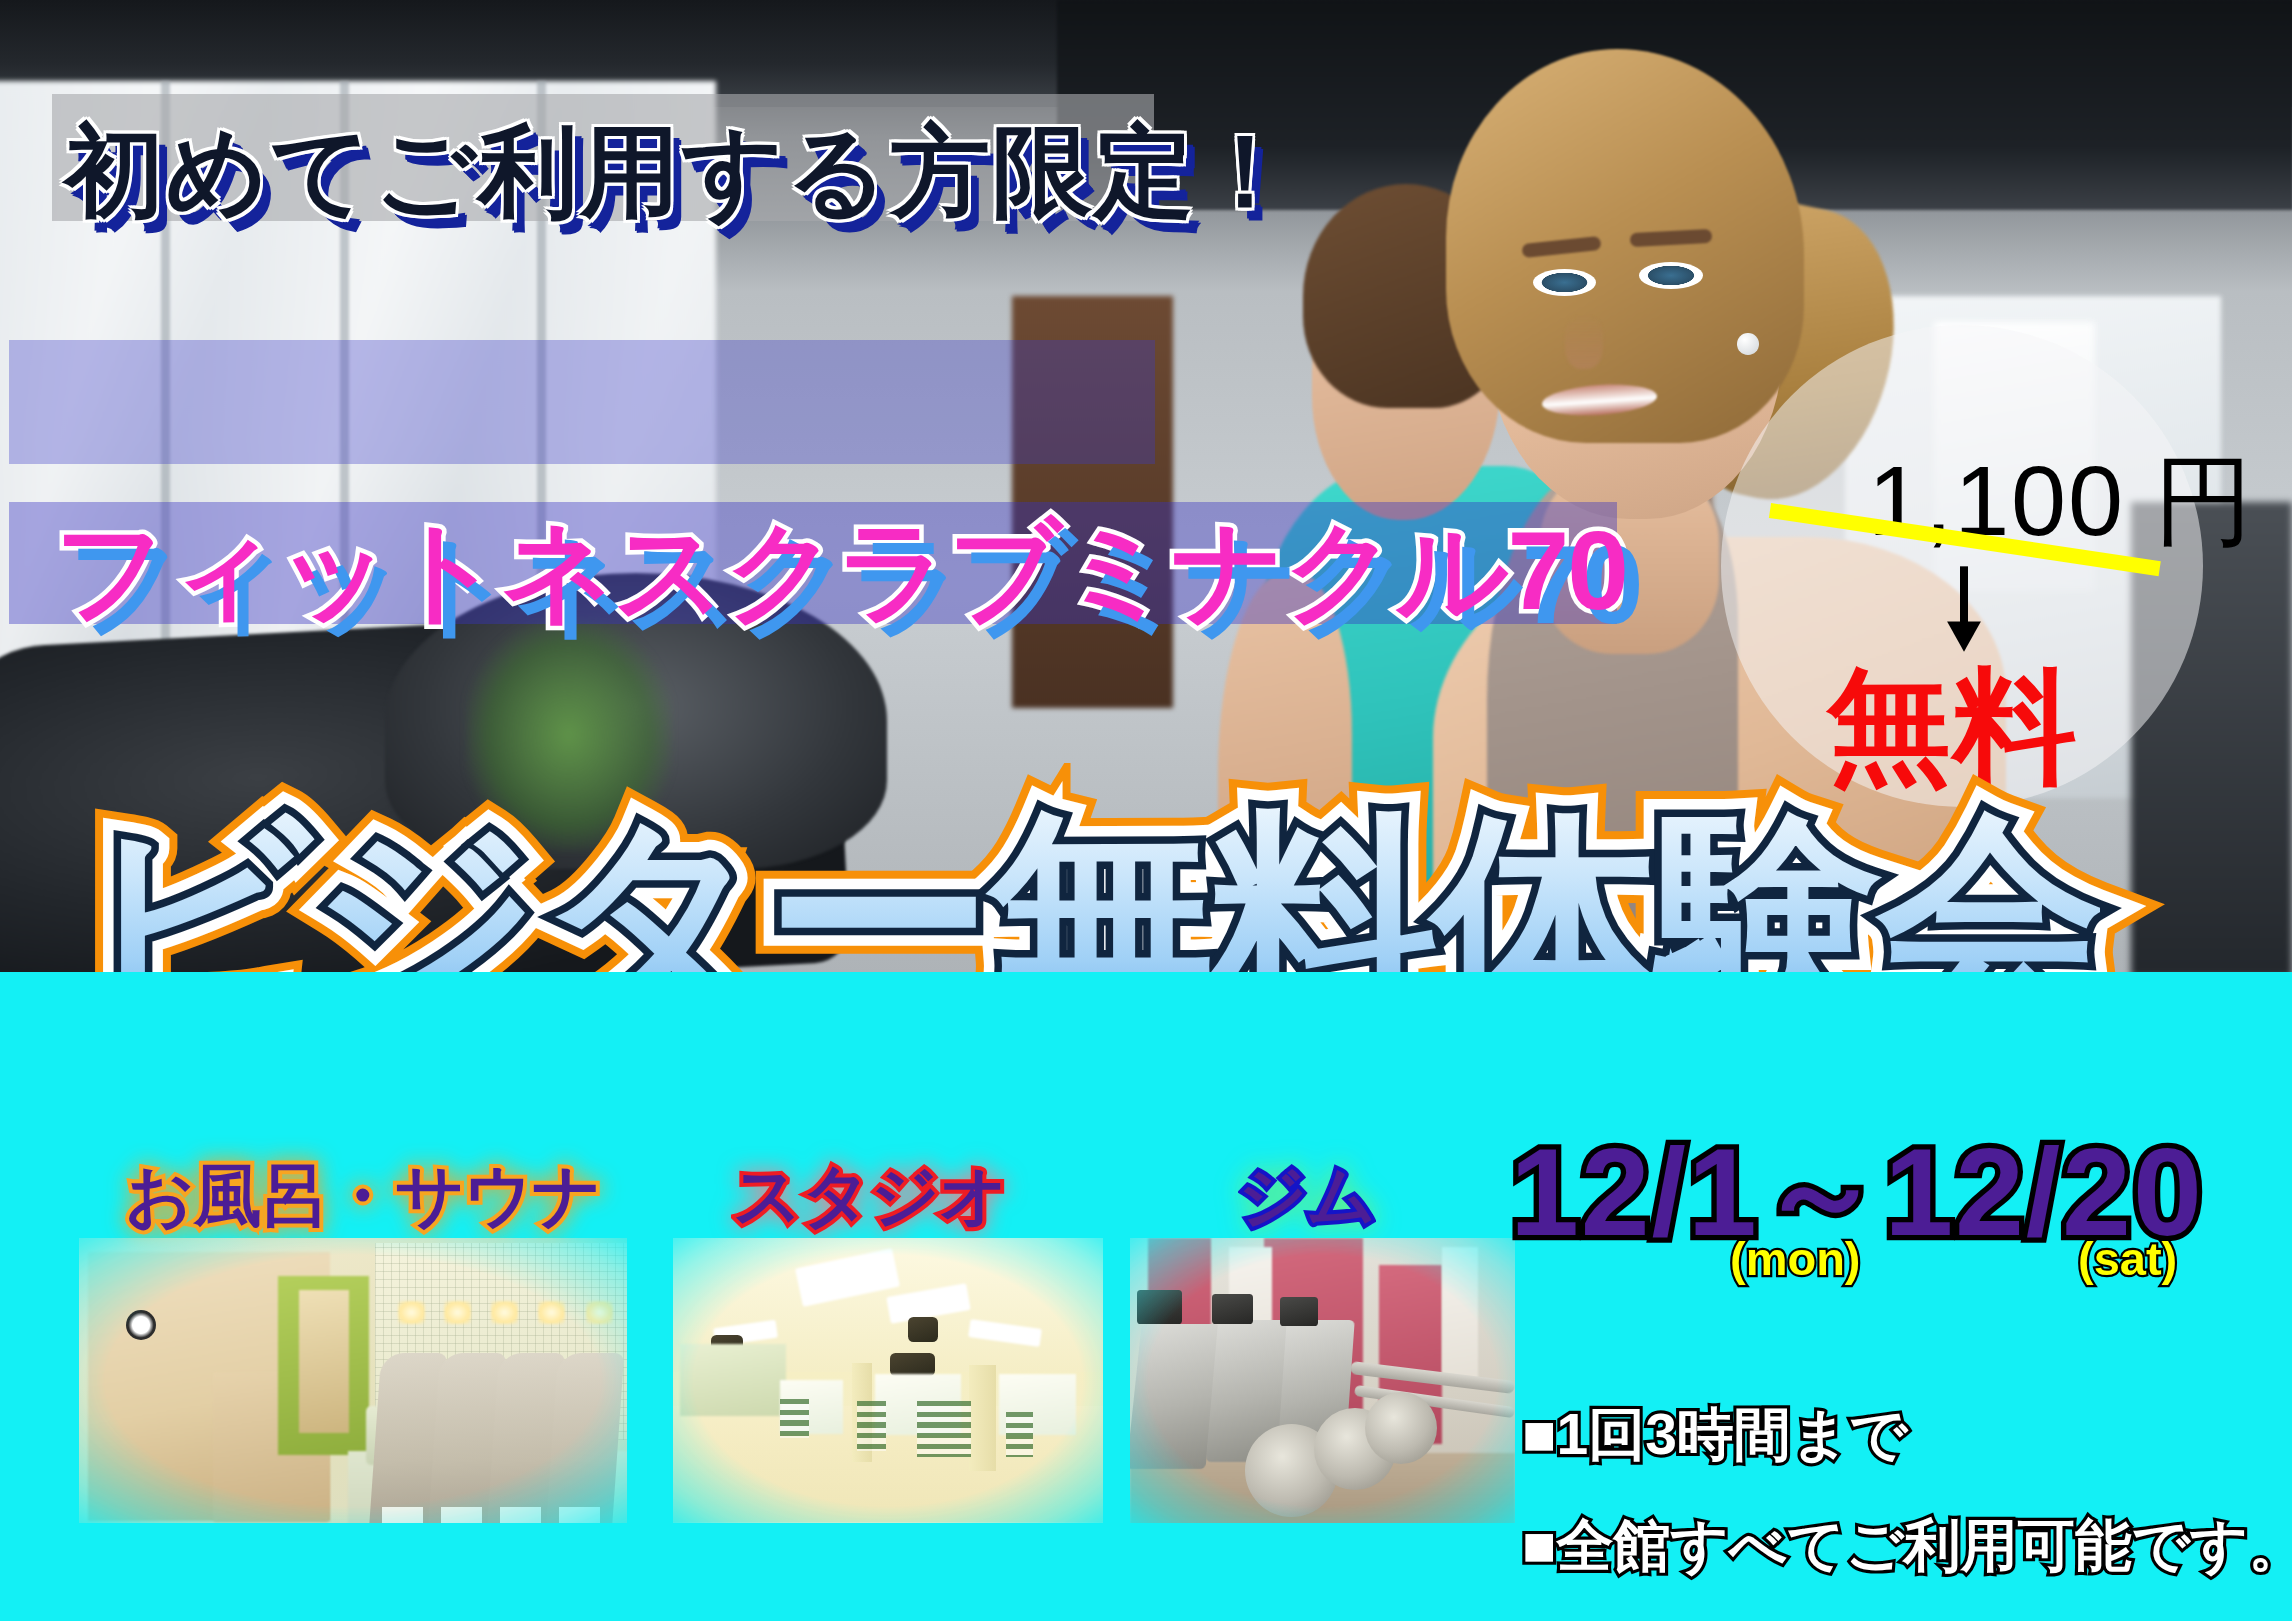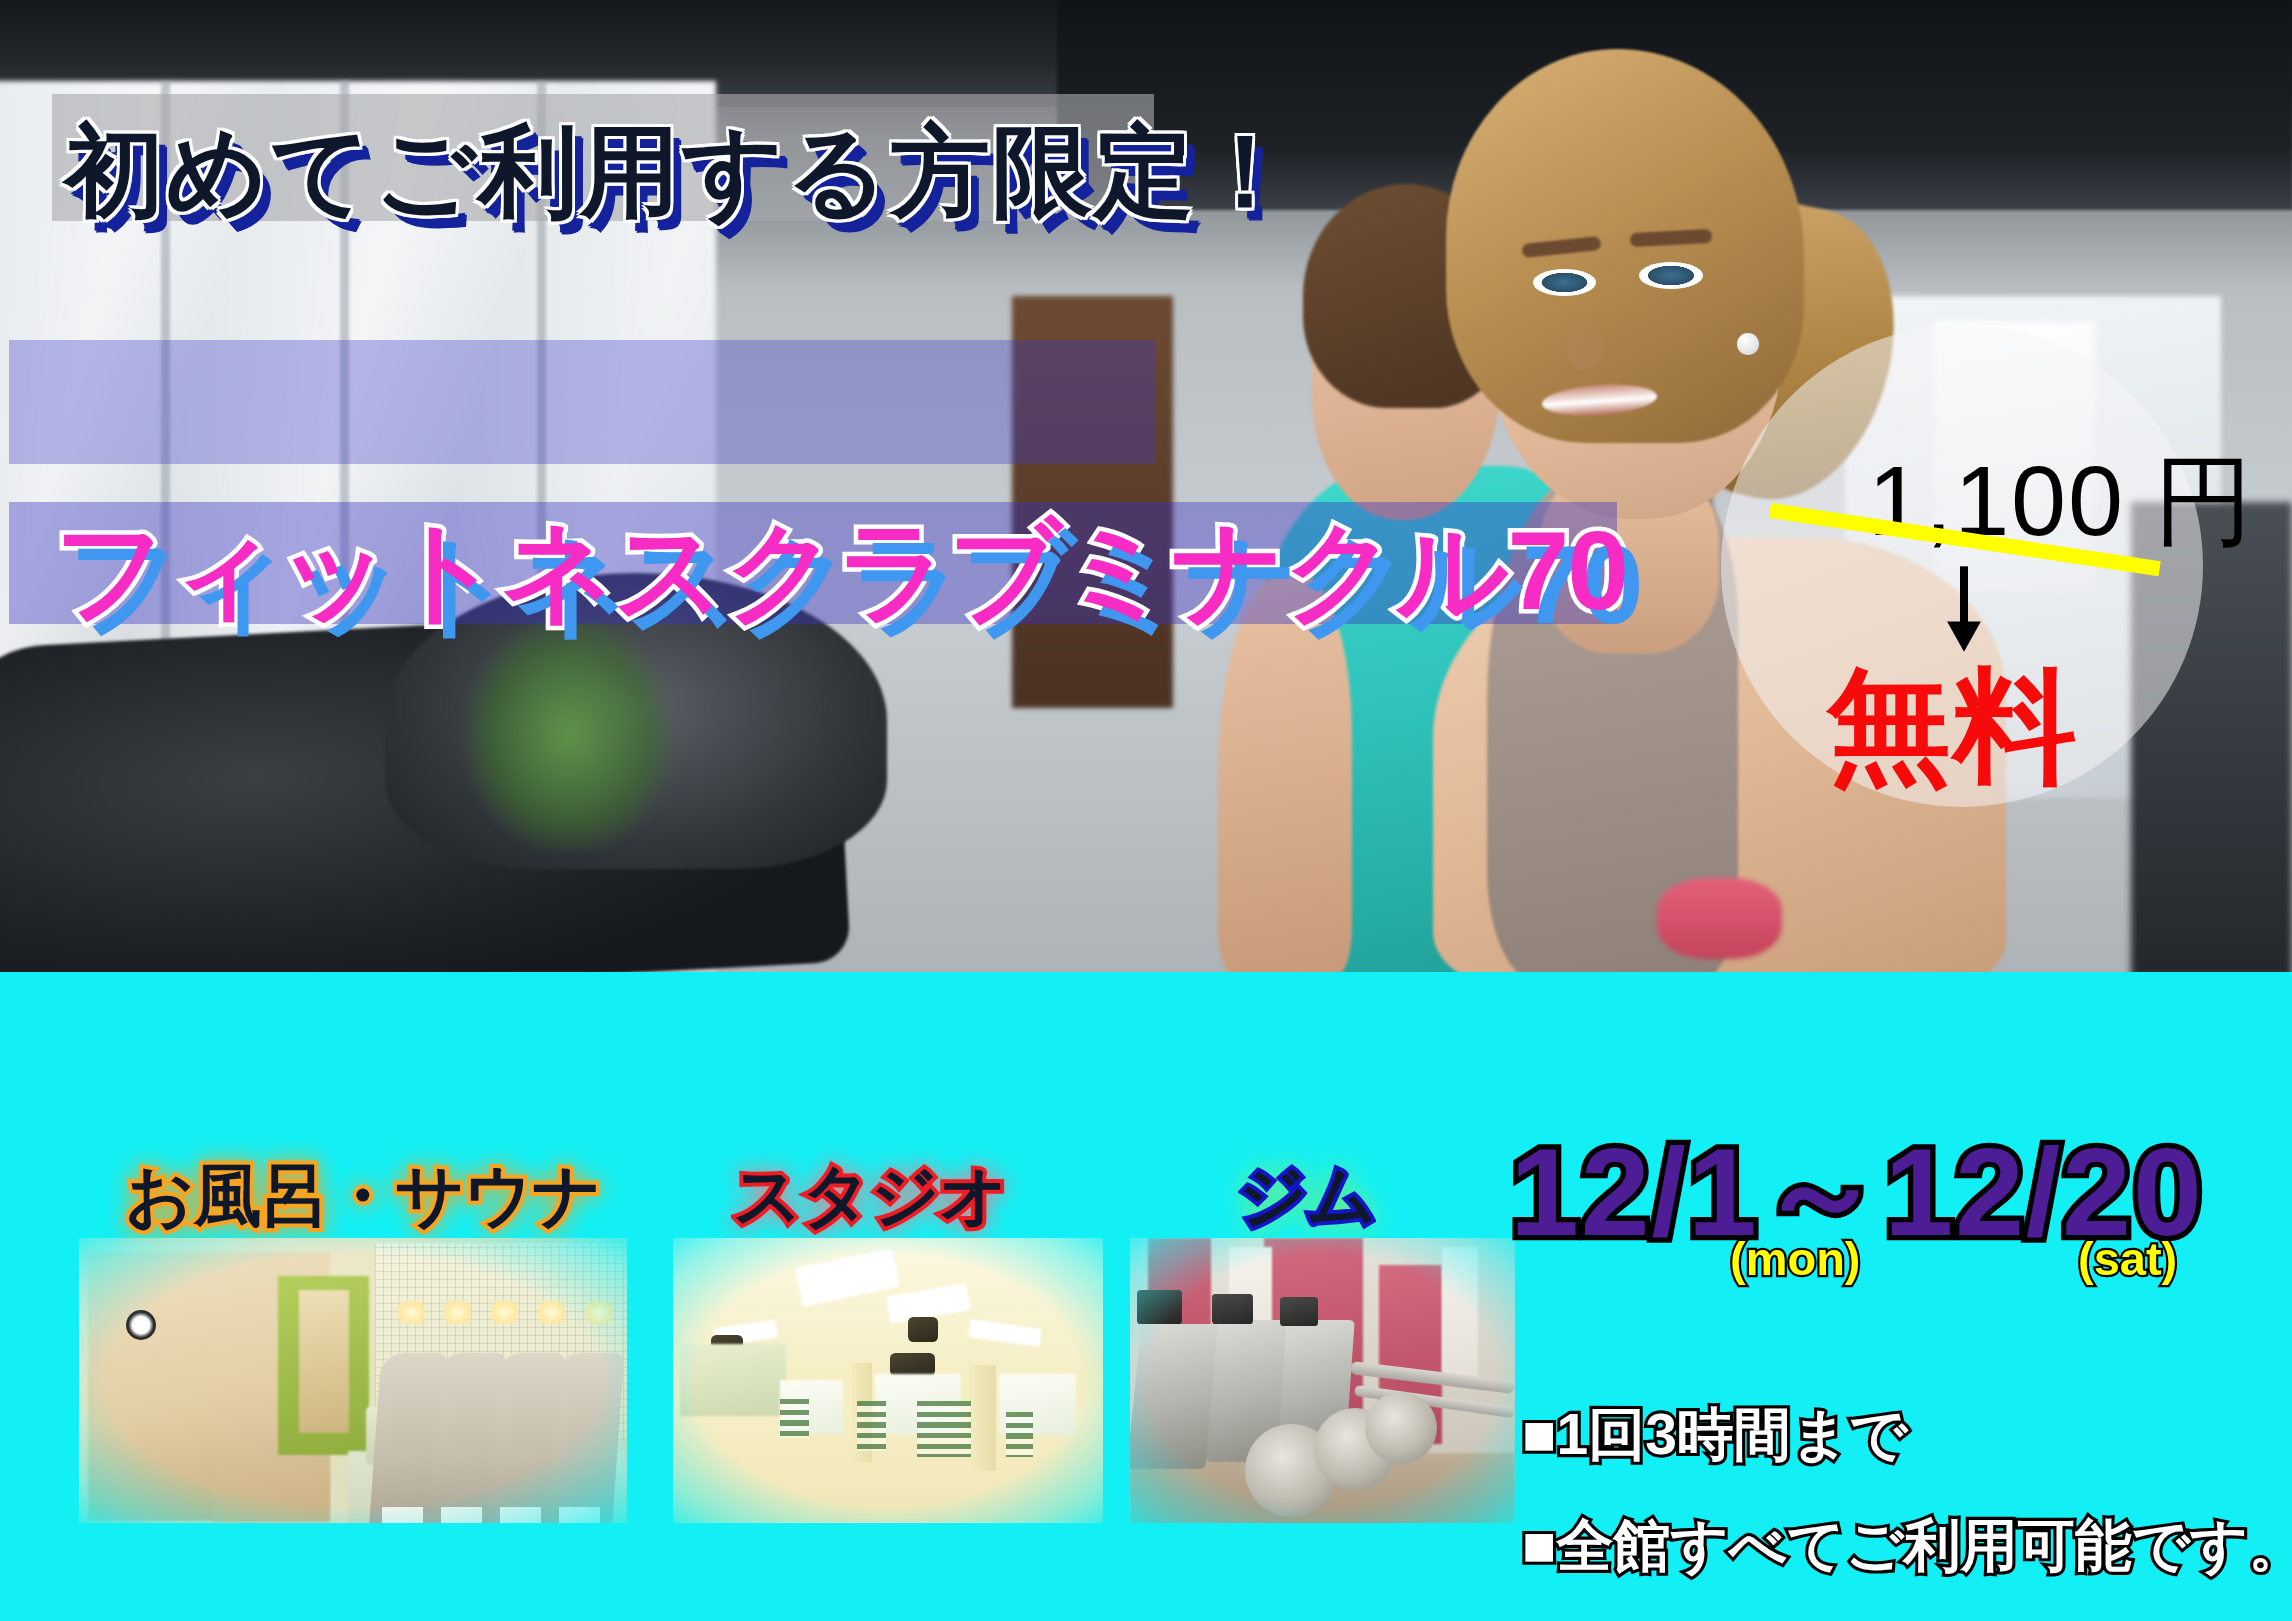--- a/index.html
+++ b/index.html
@@ -304,21 +304,21 @@
     width: 2293px; height: 649px;
     background: #13f0f5;
   }
 
   
   .cat {
     position: absolute;
     font-size: 68px;
     font-weight: 700;
     white-space: nowrap;
-    color: #0f172a;
+    color: #4c1d95;
     letter-spacing: -0.9px;
   }
   .cat-bath {
     left: 125px; top: 1151px;
     -webkit-text-stroke: 8px #f7a520;
     paint-order: stroke fill;
     filter: drop-shadow(0 0 10.7px rgba(247,165,32,.85));
   }
   .cat-studio {
     left: 733px; top: 1151px;
@@ -474,20 +474,26 @@
   <div class="price-old">1,100 円</div>
   <div class="price-strike"></div>
   <div class="price-arrow">
     <svg width="48" height="86" viewBox="0 0 54 96">
       <line x1="27" y1="0" x2="27" y2="72" stroke="#000" stroke-width="9"></line>
       <polygon points="27,96 8,62 46,62" fill="#000"></polygon>
     </svg>
   </div>
   <div class="price-new">無料</div>
 
+  <div class="t-main-wrap">
+    <div class="t-main layer-orange">ビジター無料体験会</div>
+    <div class="t-main layer-white">ビジター無料体験会</div>
+    <div class="t-main layer-navy">ビジター無料体験会</div>
+    <div class="t-main layer-fill">ビジター無料体験会</div>
+  </div>
 
   <div class="cyan"></div>
 
   <div class="cat cat-bath">お風呂・サウナ</div>
   <div class="cat cat-studio">スタジオ</div>
   <div class="cat cat-gym">ジム</div>
 
   <div class="thumb thumb-bath">
     <div class="px bath-bg"></div>
     <div class="px bath-tile"></div>

